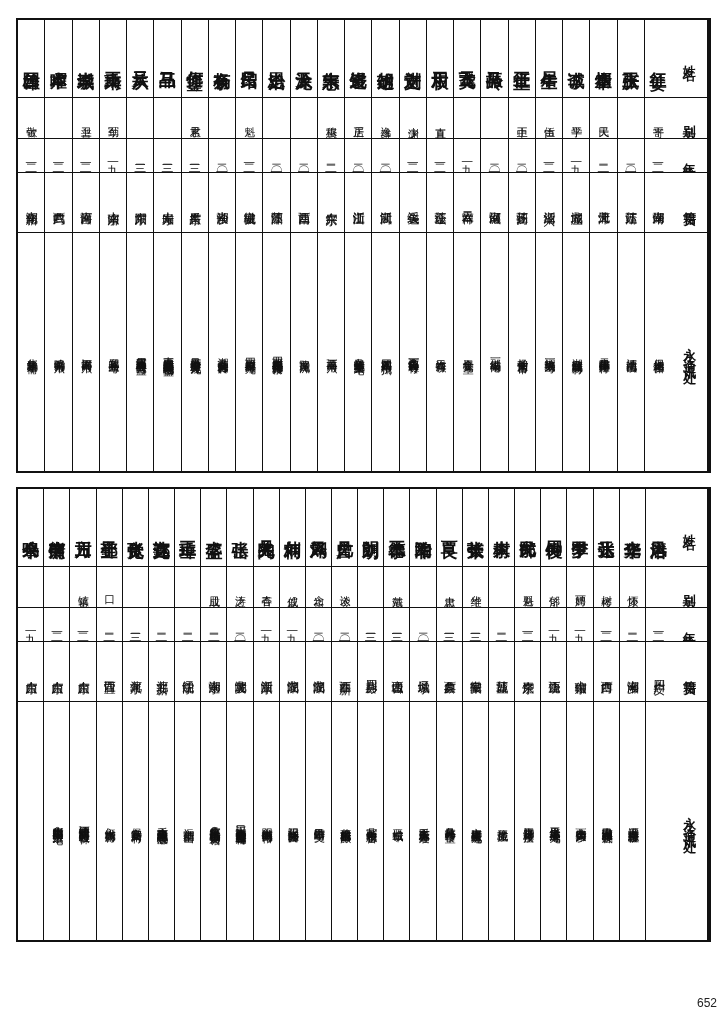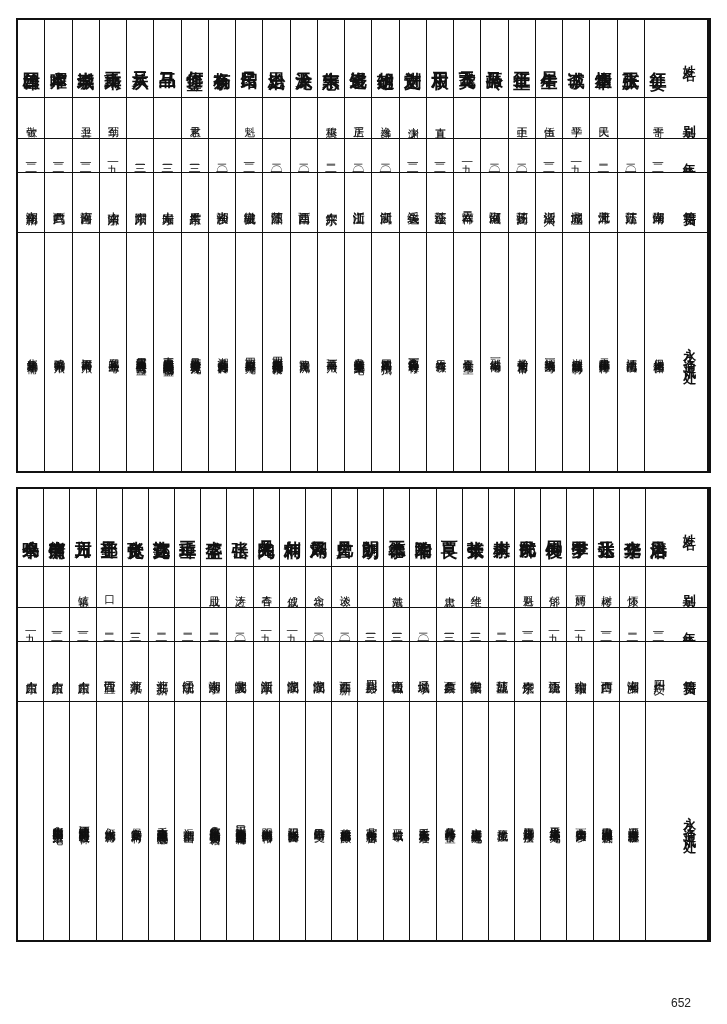--- a/index.html
+++ b/index.html
@@ -74,21 +74,21 @@
   .r-age{height:34px;font-size:12px;}
   .r-native{height:60px;font-size:12px;}
   .r-addr{height:239px;font-size:11px;border-bottom:none;}
   
   .headcol .cell{font-size:13px;font-weight:bold;}
   .headcol .r-addr{font-size:13px;}
   .headcol .vt{letter-spacing:3px;}
   .spaced{letter-spacing:6px;}
   .pagenum{
     position:absolute;
-    right:36px;bottom:14px;
+    right:10px;bottom:14px;
     font-size:12px;
     color:#222;
     font-family:"Liberation Sans",sans-serif;
   }
 </style>
 </head>
 <body>
 
 <div class="page">
 

